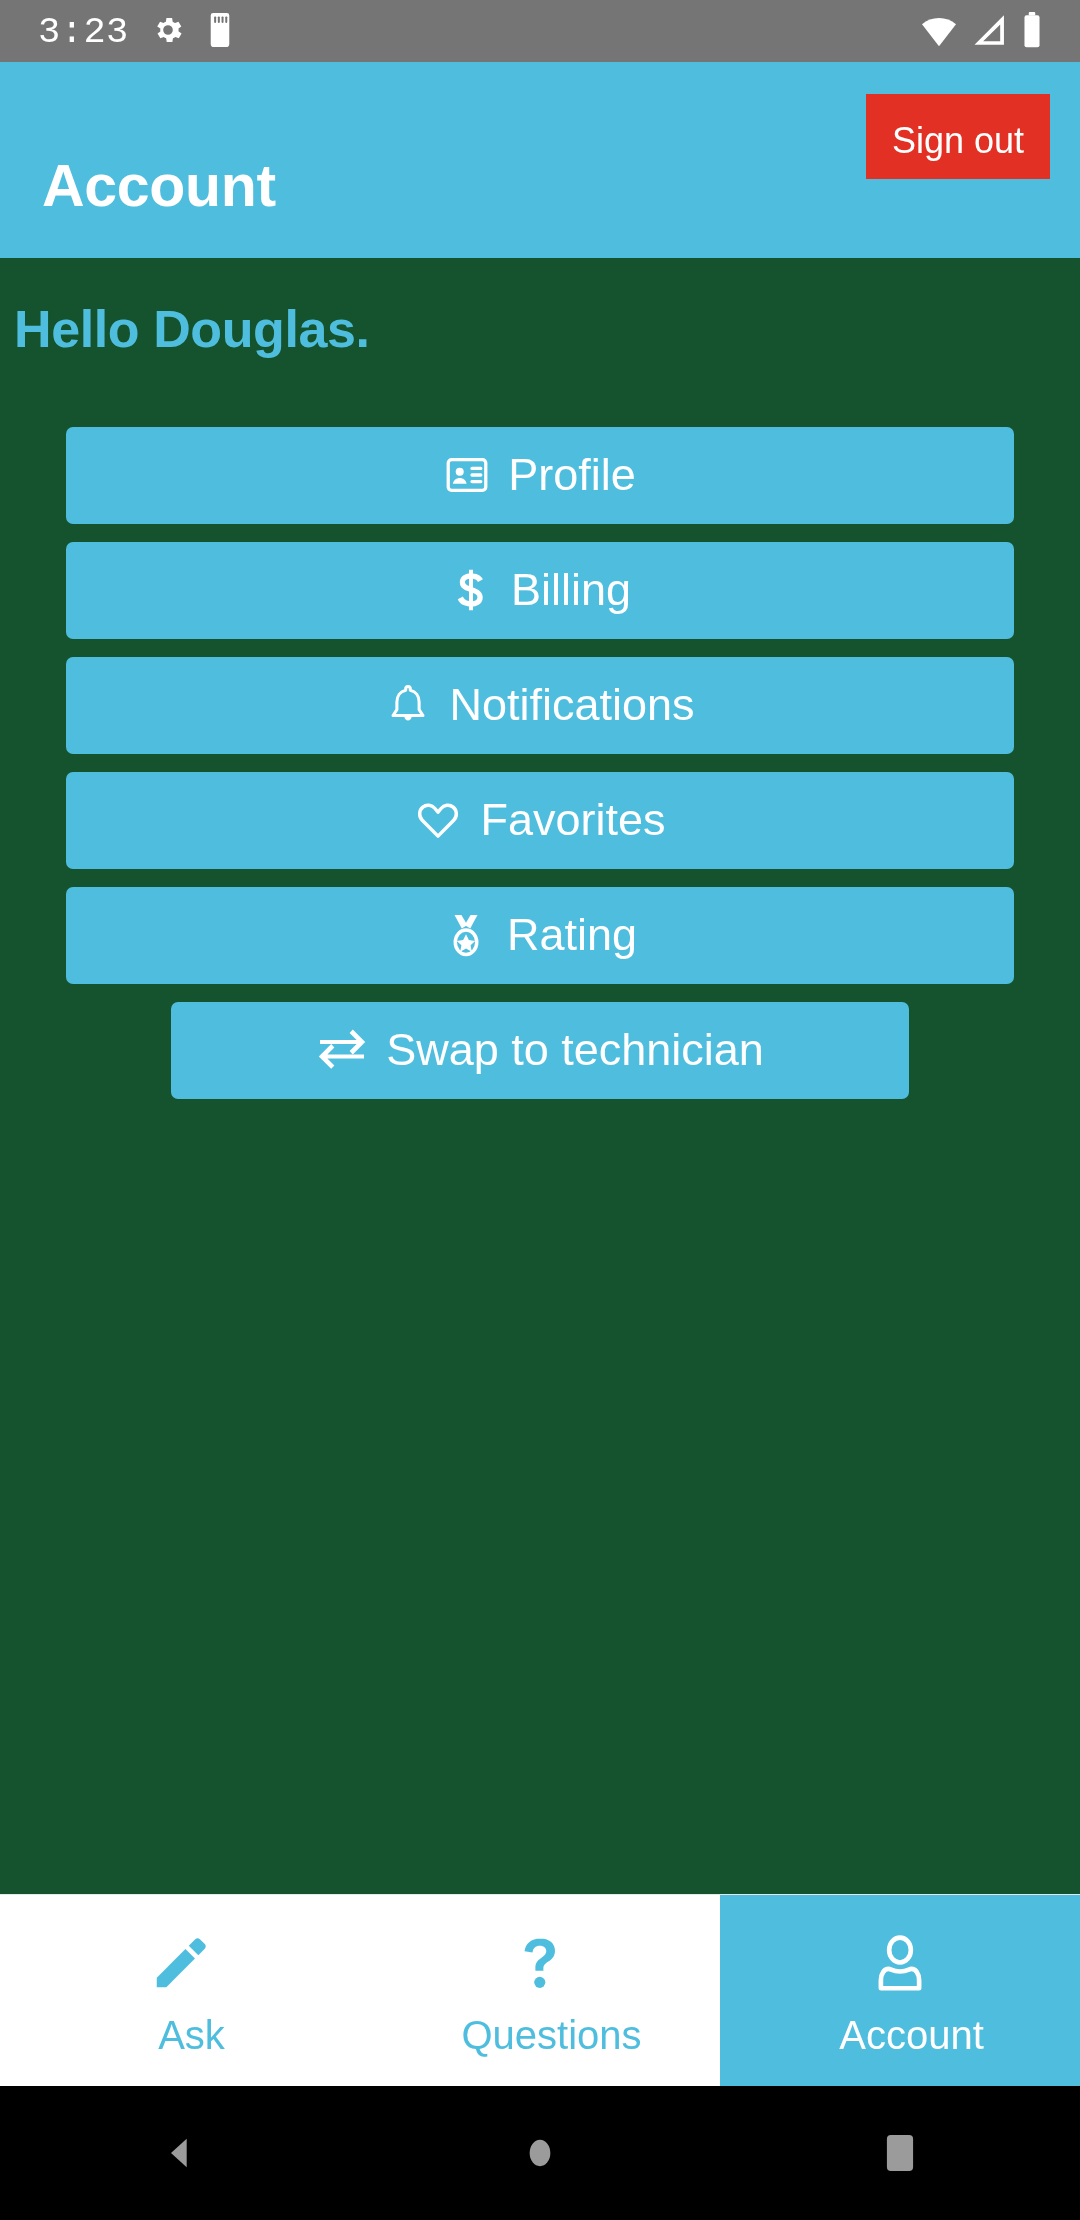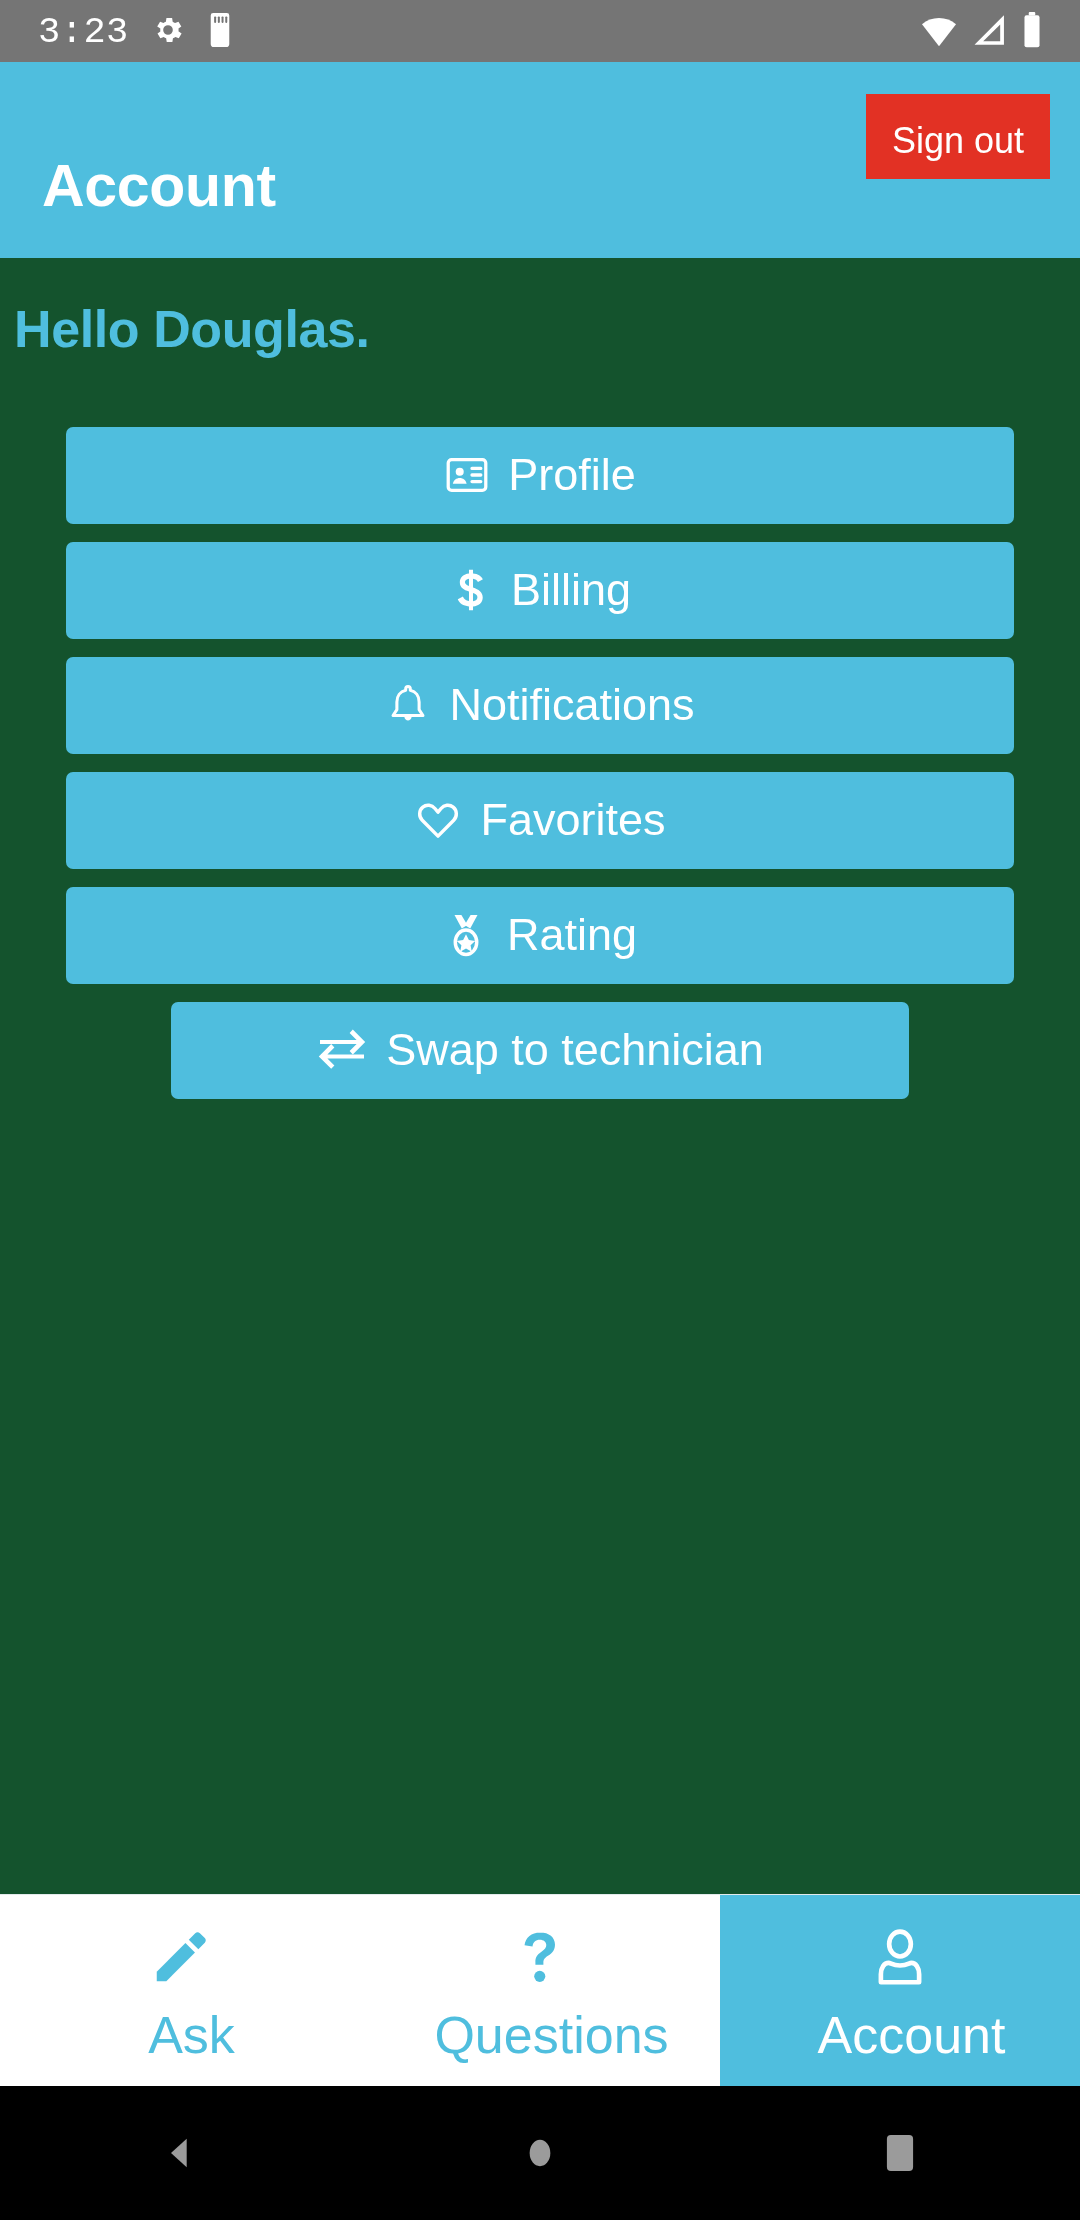--- a/index.html
+++ b/index.html
@@ -74,21 +74,21 @@
     border-top:1px solid #E3EAEC;
   }
   .tab{
     flex:1 1 0; display:flex; flex-direction:column;
     align-items:center; justify-content:center; gap:14px;
     background:#fff; color:#4FBEDE;
     cursor:pointer; border:none;
     font-family:"Liberation Sans", sans-serif;
   }
   .tab.active{ background:#4FBEDE; color:#fff; }
-  .tab .tab-label{ font-size:52px; line-height:1;margin-left:23px; }
+  .tab .tab-label{ font-size:40px; line-height:1;margin-left:23px; }
   .tab .tab-icon{ height:74px; display:flex; align-items:center; justify-content:center; }
 
   
   .navbar{
     position:absolute; left:0; top:2086px; width:1080px; height:134px;
     background:#000; display:flex; align-items:center; justify-content:space-around;
   }
   .nav-btn{ background:none; border:none; cursor:pointer;
             display:flex; align-items:center; justify-content:center;
             width:180px; height:134px; }

